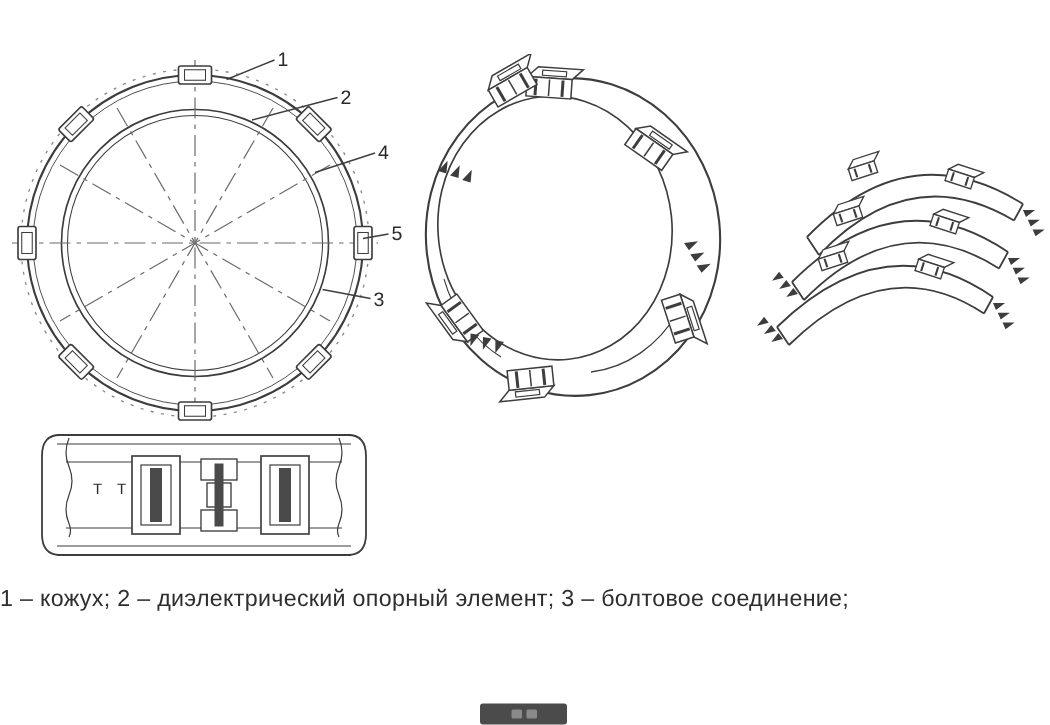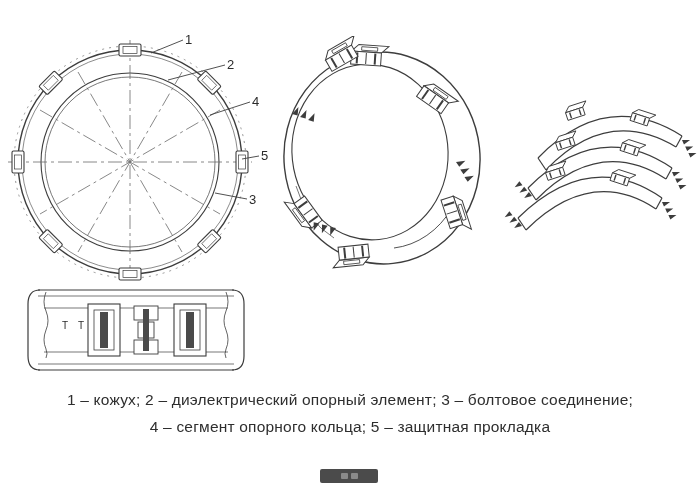--- a/index.html
+++ b/index.html
@@ -3,21 +3,21 @@
 <meta charset="utf-8">
 <style>
   html,body{margin:0;padding:0;}
   body{
     width:700px;height:483px;background:#ffffff;position:relative;overflow:hidden;
     font-family:"Liberation Sans", sans-serif;
   }
   .abs{position:absolute;}
   svg text{font-family:"Liberation Sans", sans-serif;fill:#2b2b2b;}
   .caption{
-    position:absolute;left:0;top:386px;width:700px;text-align:center;
+    position:absolute;left:0;top:386px;width:700px;text-align:left;
     color:#2e2e2e;font-size:15.5px;line-height:27px;letter-spacing:0.2px;
   }
   .watermark{
     position:absolute;left:320px;top:469px;width:58px;height:14px;
     background:#4b4b4b;border-radius:2px;display:flex;align-items:center;justify-content:center;gap:3px;
   }
   .watermark i{display:block;width:7px;height:6px;background:#8a8a8a;border-radius:1px;}
 </style>
 </head>
 <body>
@@ -191,19 +191,18 @@
     <rect x="164" y="28" width="20" height="40" fill="none" stroke="#3d3d3d" stroke-width="0.8"></rect>
     <rect x="170" y="30" width="8" height="36" fill="#4a4a4a"></rect>
   </g>
 
   <text x="46" y="47" font-size="10">Т</text>
   <text x="62" y="47" font-size="10">Т</text>
 </svg>
 
 <div class="caption">
   <div>1 – кожух; 2 – диэлектрический опорный элемент; 3 – болтовое соединение;</div>
-  <div>4 – сегмент опорного кольца; 5 – защитная прокладка</div>
 </div>
 
 <div class="watermark">
     <i></i>
     <i></i>
   </div>
 
 </body></html>

